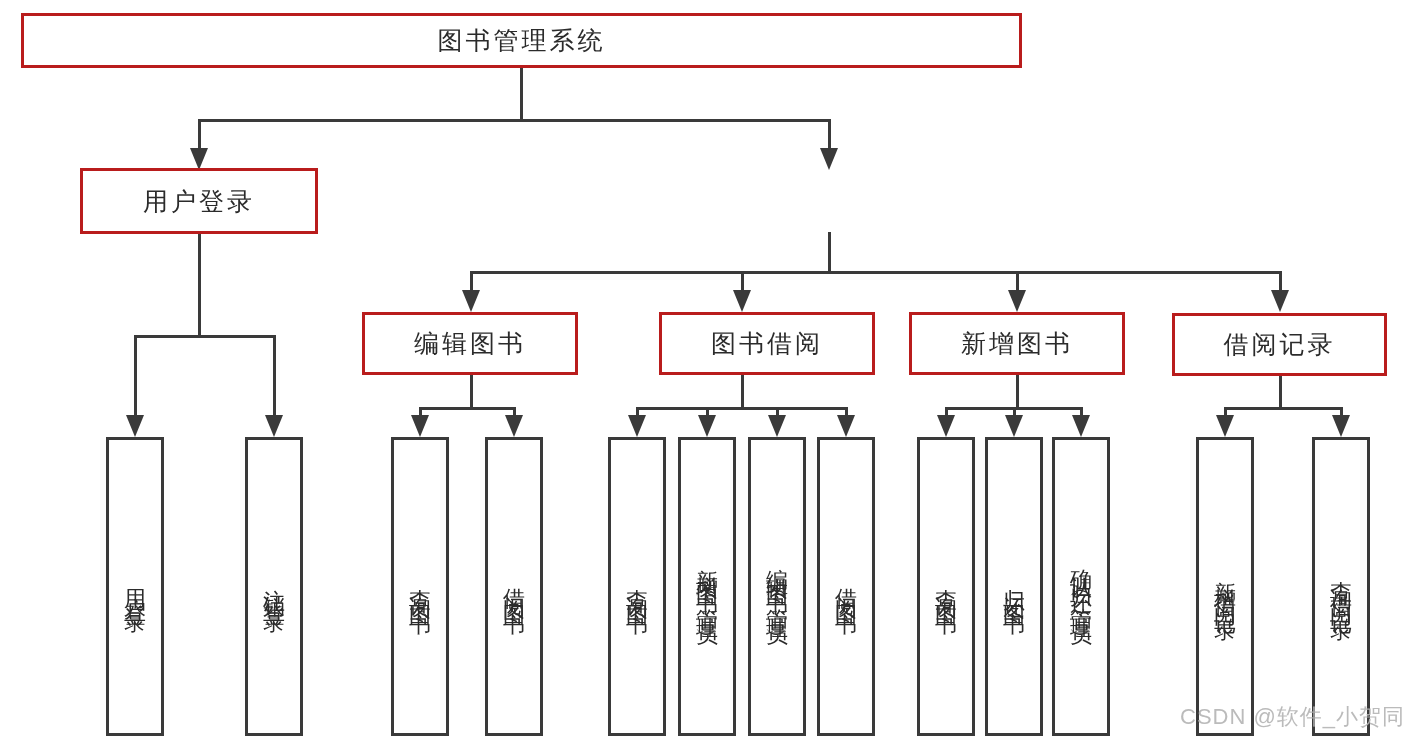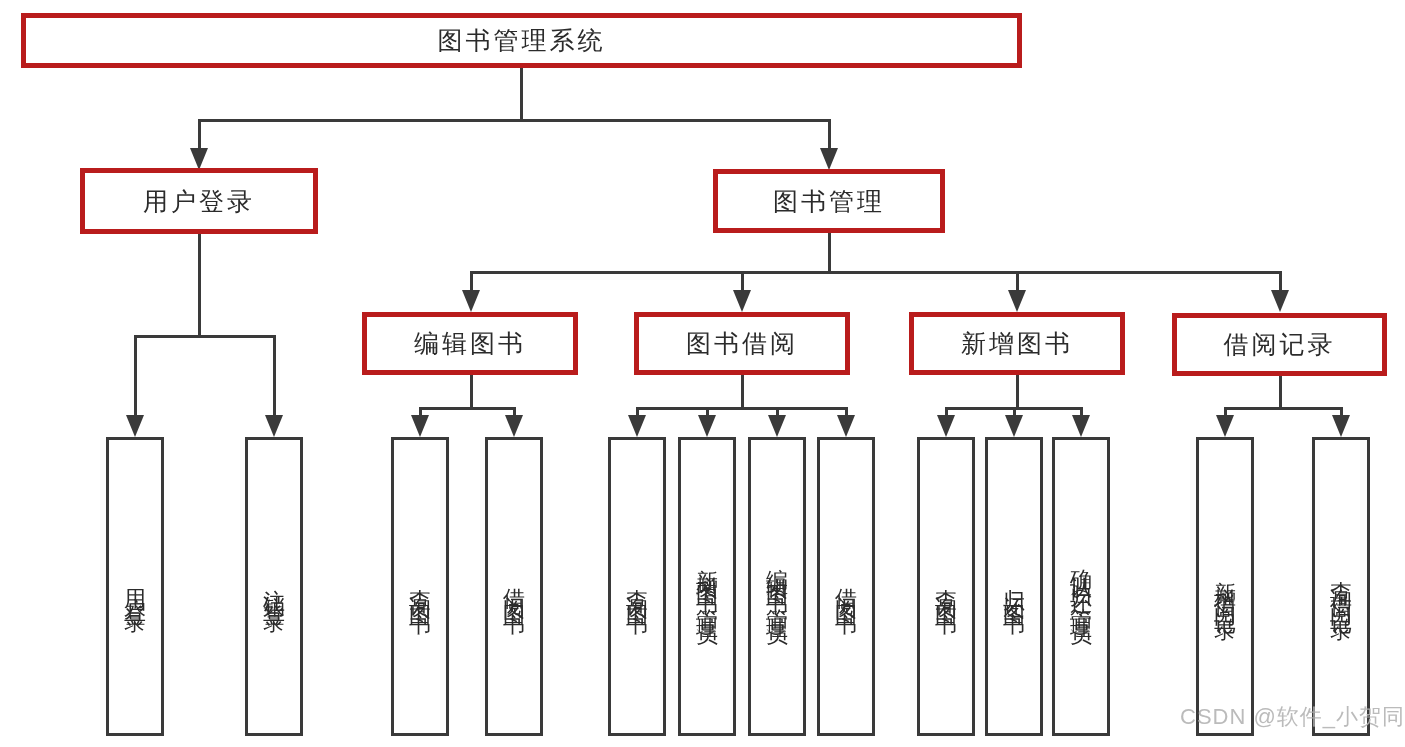--- a/index.html
+++ b/index.html
@@ -4,21 +4,21 @@
 <style>
   html,body{margin:0;padding:0;background:#ffffff;}
   .stage{
     position:relative;width:1405px;height:747px;background:#ffffff;
     font-family:"Liberation Sans","DejaVu Sans",sans-serif;color:#2b2b2b;
     overflow:hidden;
   }
   
   .hbox{
     position:absolute;box-sizing:border-box;background:#ffffff;
-    border:5px solid #b91c1c;display:flex;align-items:center;justify-content:center;
+    border:3px solid #b91c1c;display:flex;align-items:center;justify-content:center;
     font-size:25px;letter-spacing:3px;z-index:5;white-space:nowrap;
   }
   
   .vbox{
     position:absolute;box-sizing:border-box;background:#ffffff;
     border:3px solid #3a3a3a;display:flex;align-items:center;justify-content:center;
     writing-mode:vertical-lr;text-orientation:mixed;
     font-size:22px;letter-spacing:8px;line-height:1;z-index:5;
     top:437px;width:58px;height:299px;
   }
@@ -93,28 +93,25 @@
       <div class="arrowhead" style="left: 1332px; top: 415px;"></div>
     </div>
 
   <div class="hbox" style="left:21px;top:13px;width:1001px;height:55px;">
     <span>图书管理系统</span>
   </div>
 
   <div class="hbox" style="left:80px;top:168px;width:238px;height:66px;">
     <span>用户登录</span>
   </div>
-  <div class="hbox" style="left:713px;top:169px;width:232px;height:64px;">
-    <span>图书管理</span>
-  </div>
 
   <div class="hbox" style="left:362px;top:312px;width:216px;height:63px;">
     <span>编辑图书</span>
   </div>
-  <div class="hbox" style="left:634px;top:312px;width:216px;height:63px;">
+  <div class="hbox" style="left:659px;top:312px;width:216px;height:63px;">
     <span>图书借阅</span>
   </div>
   <div class="hbox" style="left:909px;top:312px;width:216px;height:63px;">
     <span>新增图书</span>
   </div>
   <div class="hbox" style="left:1172px;top:313px;width:215px;height:63px;">
     <span>借阅记录</span>
   </div>
 
   <div class="vbox" style="left:106px;">

